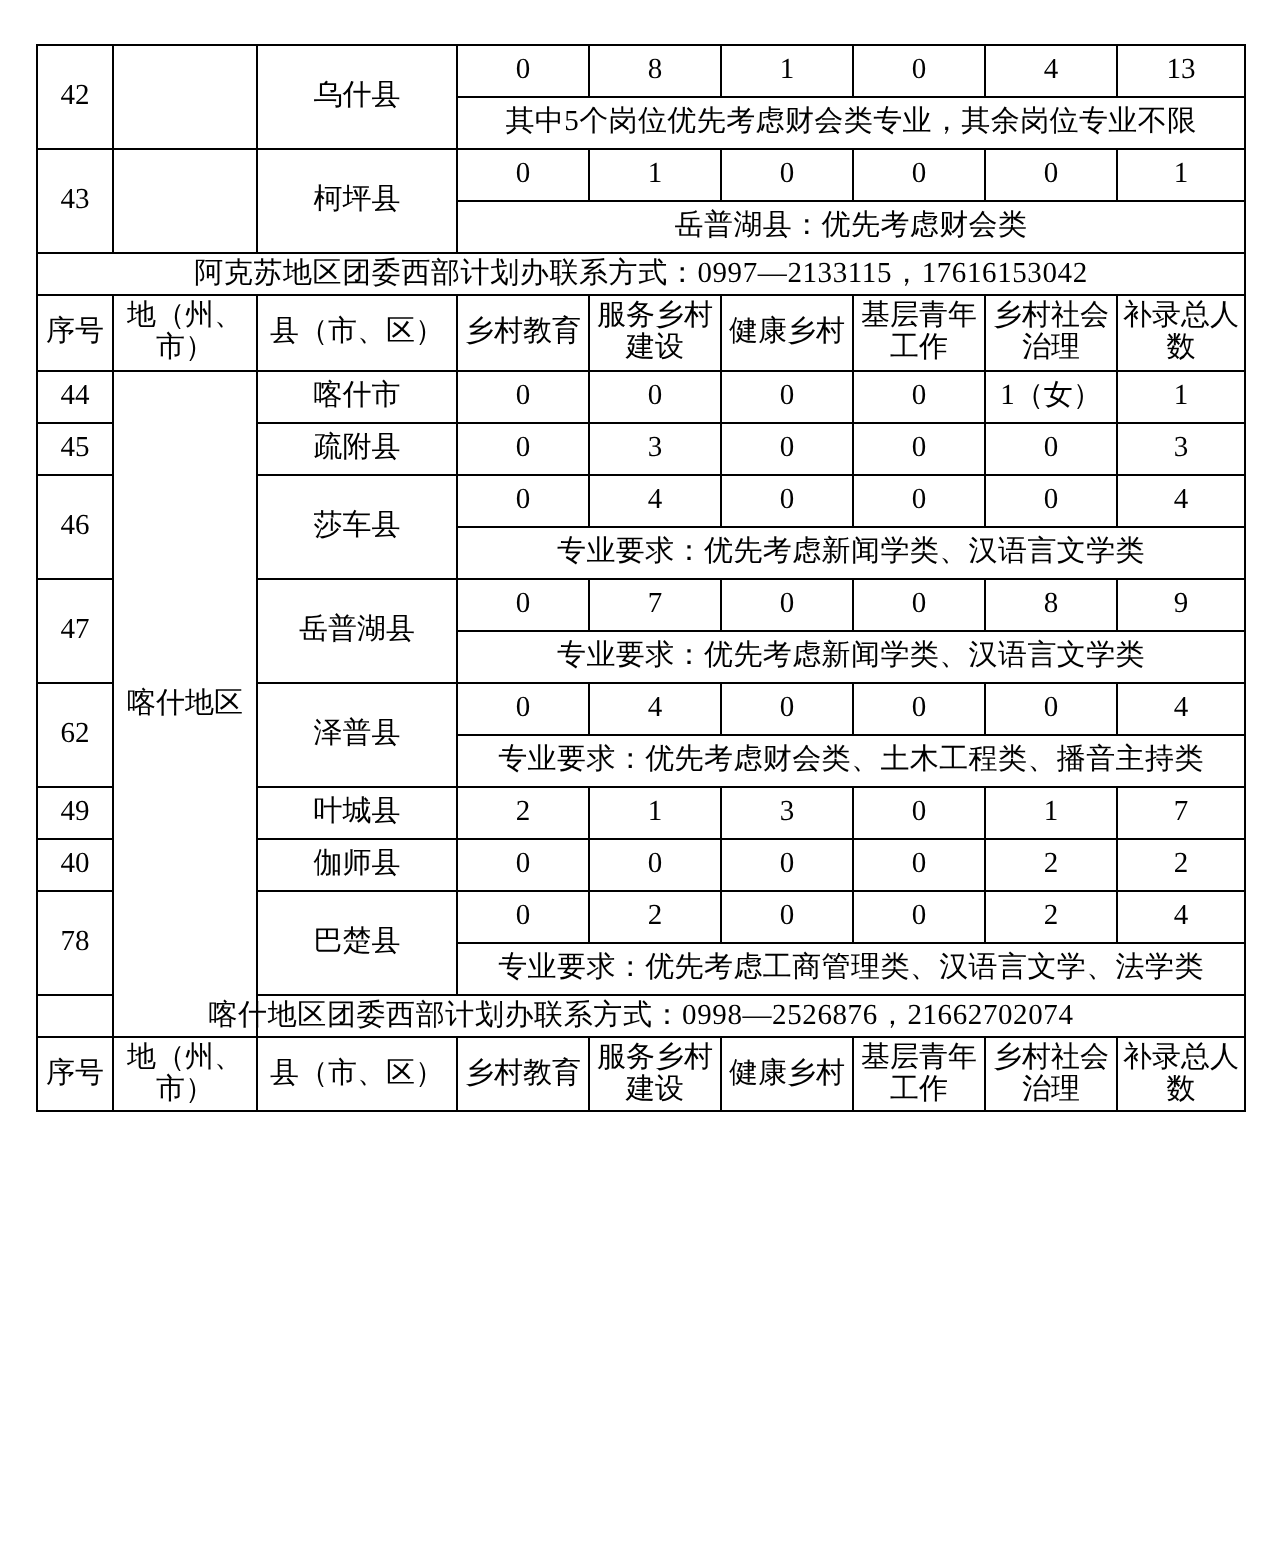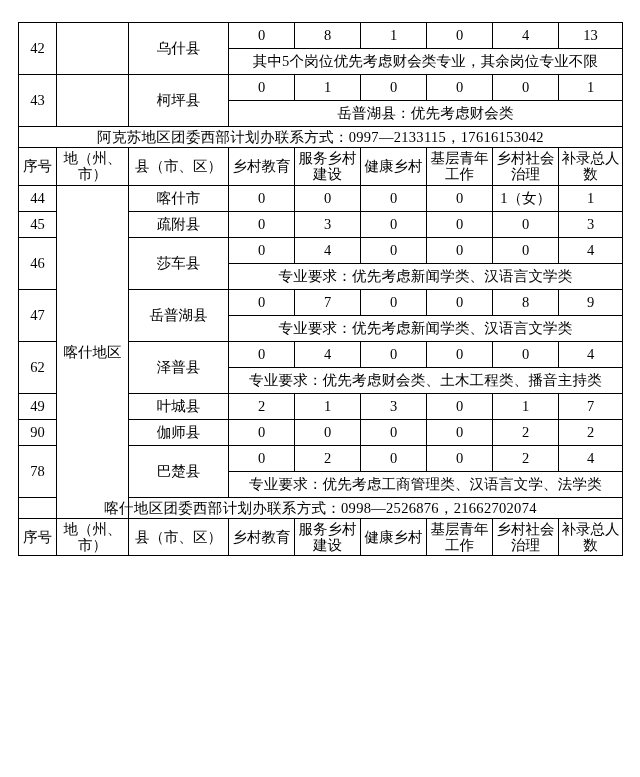--- a/index.html
+++ b/index.html
@@ -192,21 +192,21 @@
         <td class="county">叶城县</td>
         <td class="num">2</td>
         <td class="num">1</td>
         <td class="num">3</td>
         <td class="num">0</td>
         <td class="num">1</td>
         <td class="num">7</td>
       </tr>
 
       <tr class="cellrow">
-        <td class="seq">90</td>
+        <td class="seq">40</td>
         <td class="county">伽师县</td>
         <td class="num">0</td>
         <td class="num">0</td>
         <td class="num">0</td>
         <td class="num">0</td>
         <td class="num">2</td>
         <td class="num">2</td>
       </tr>
 
       <tr class="cellrow">

